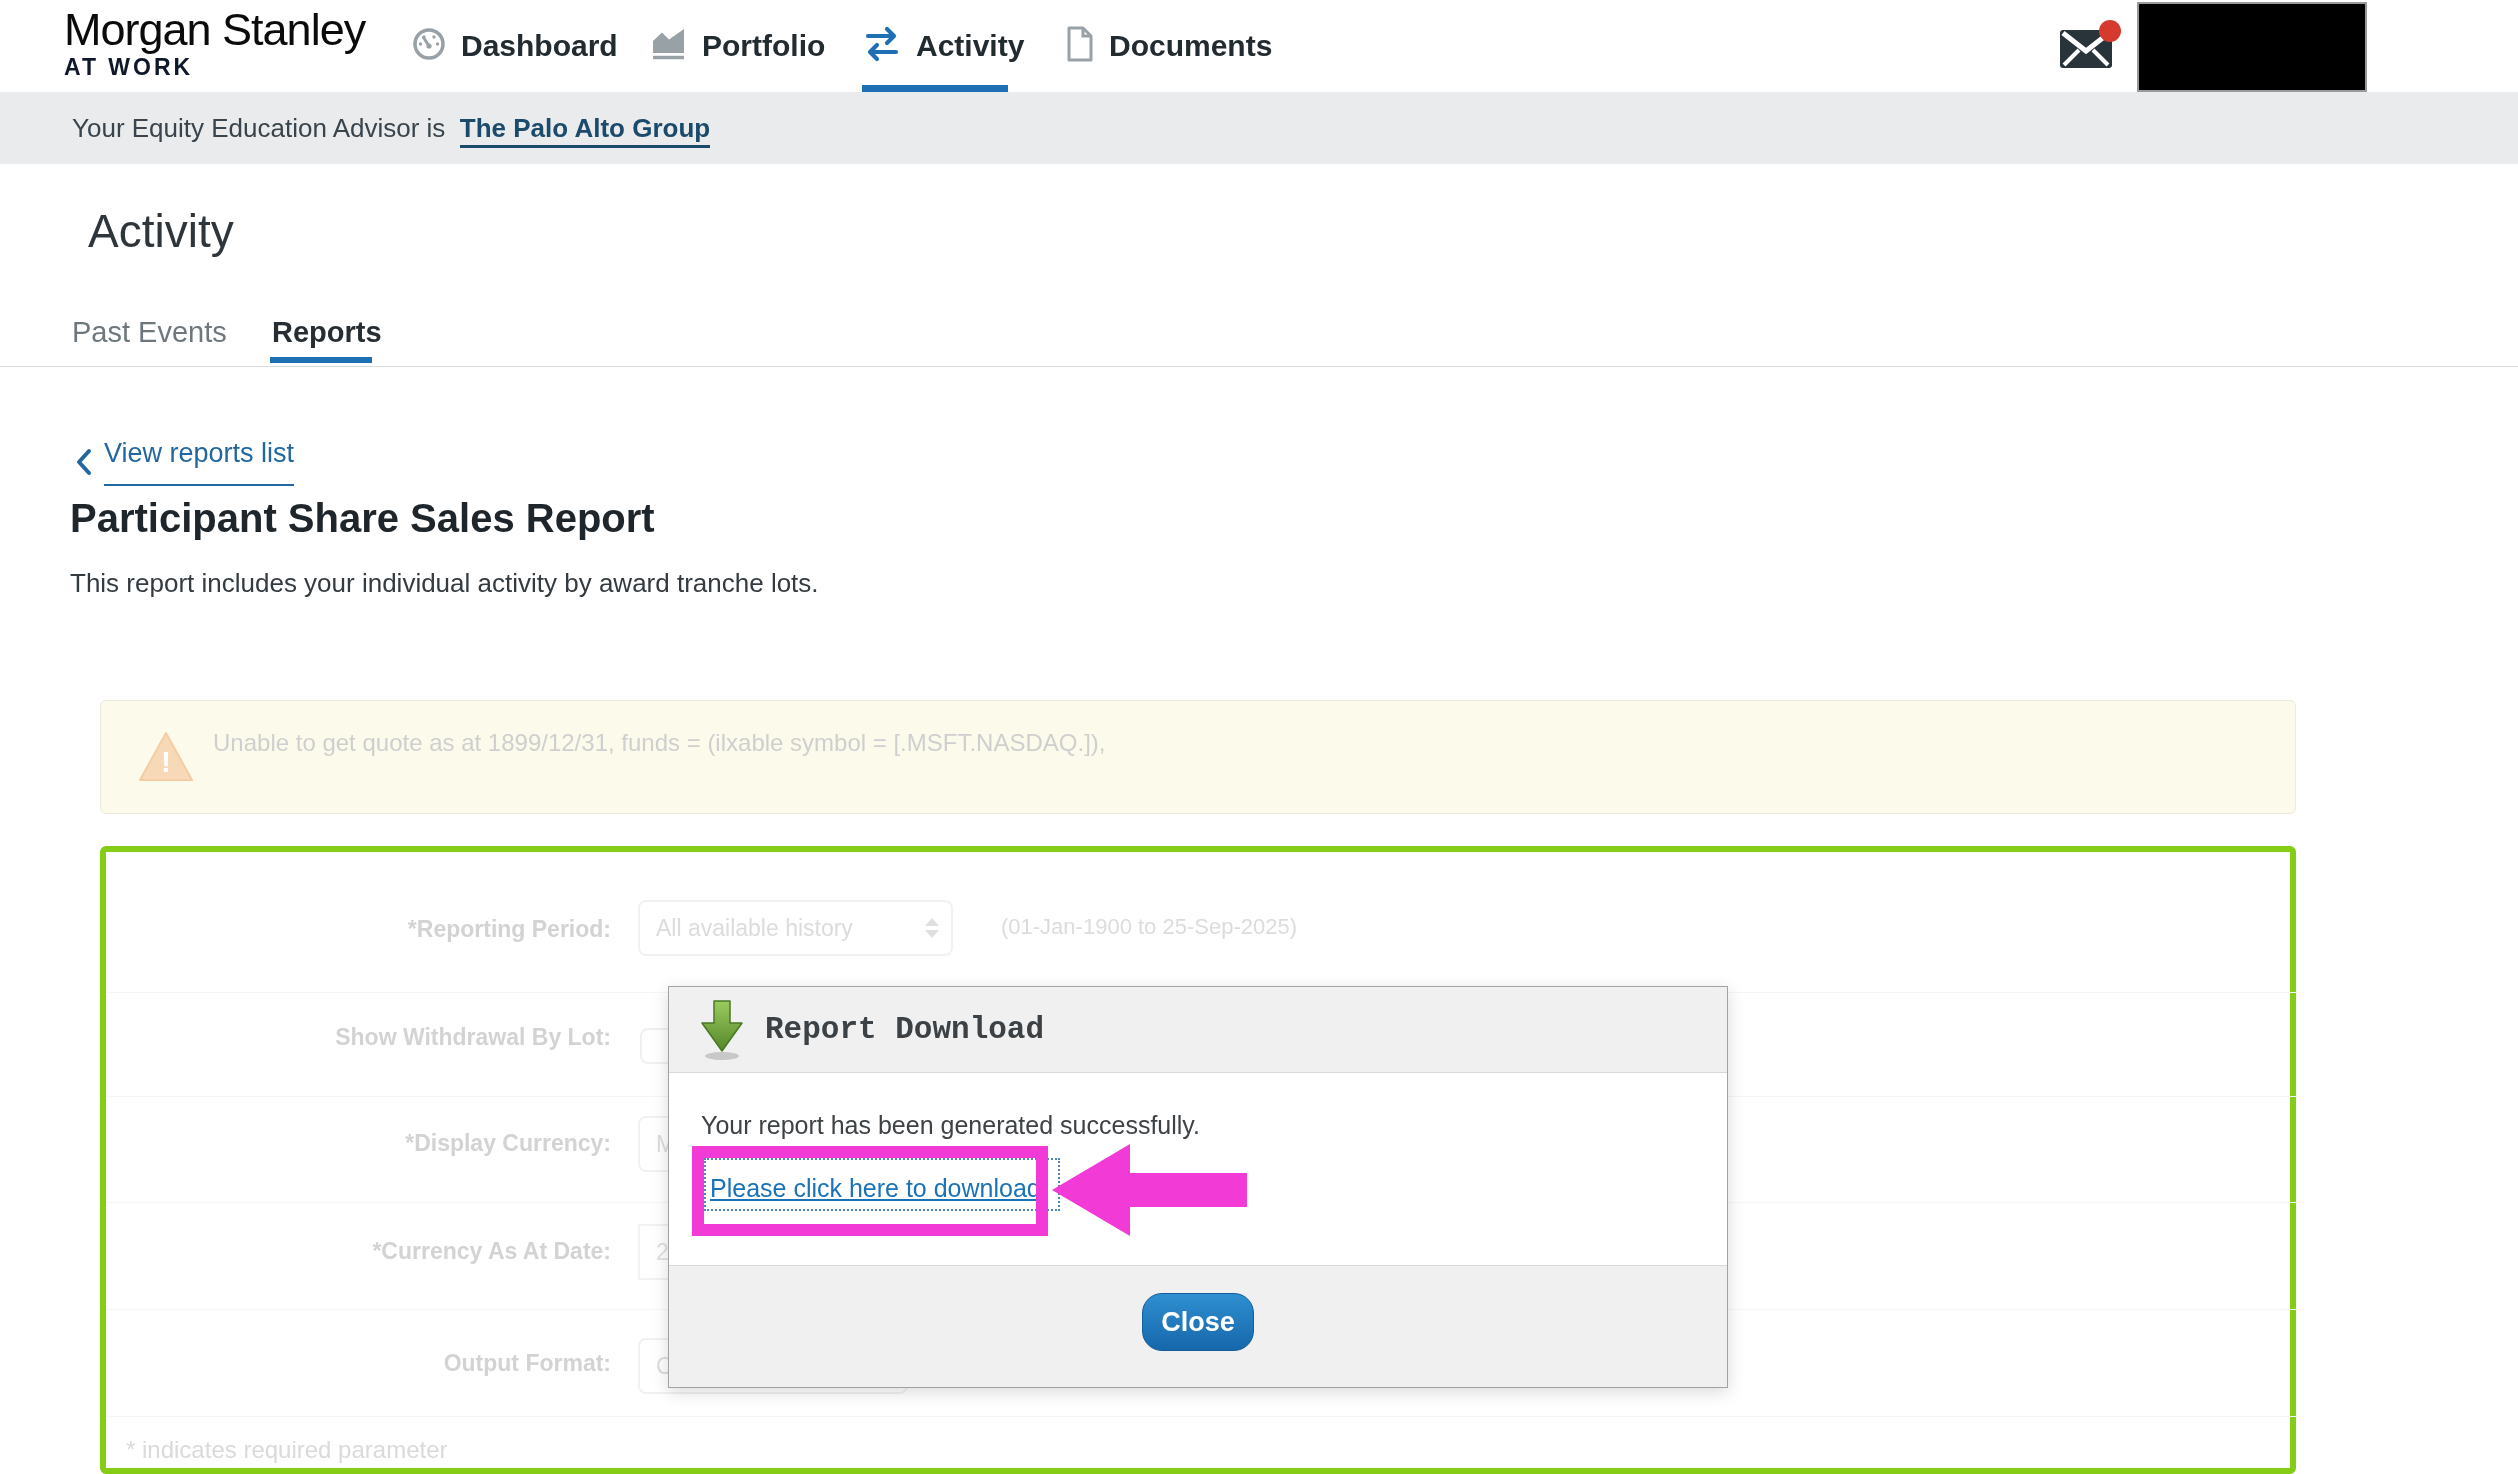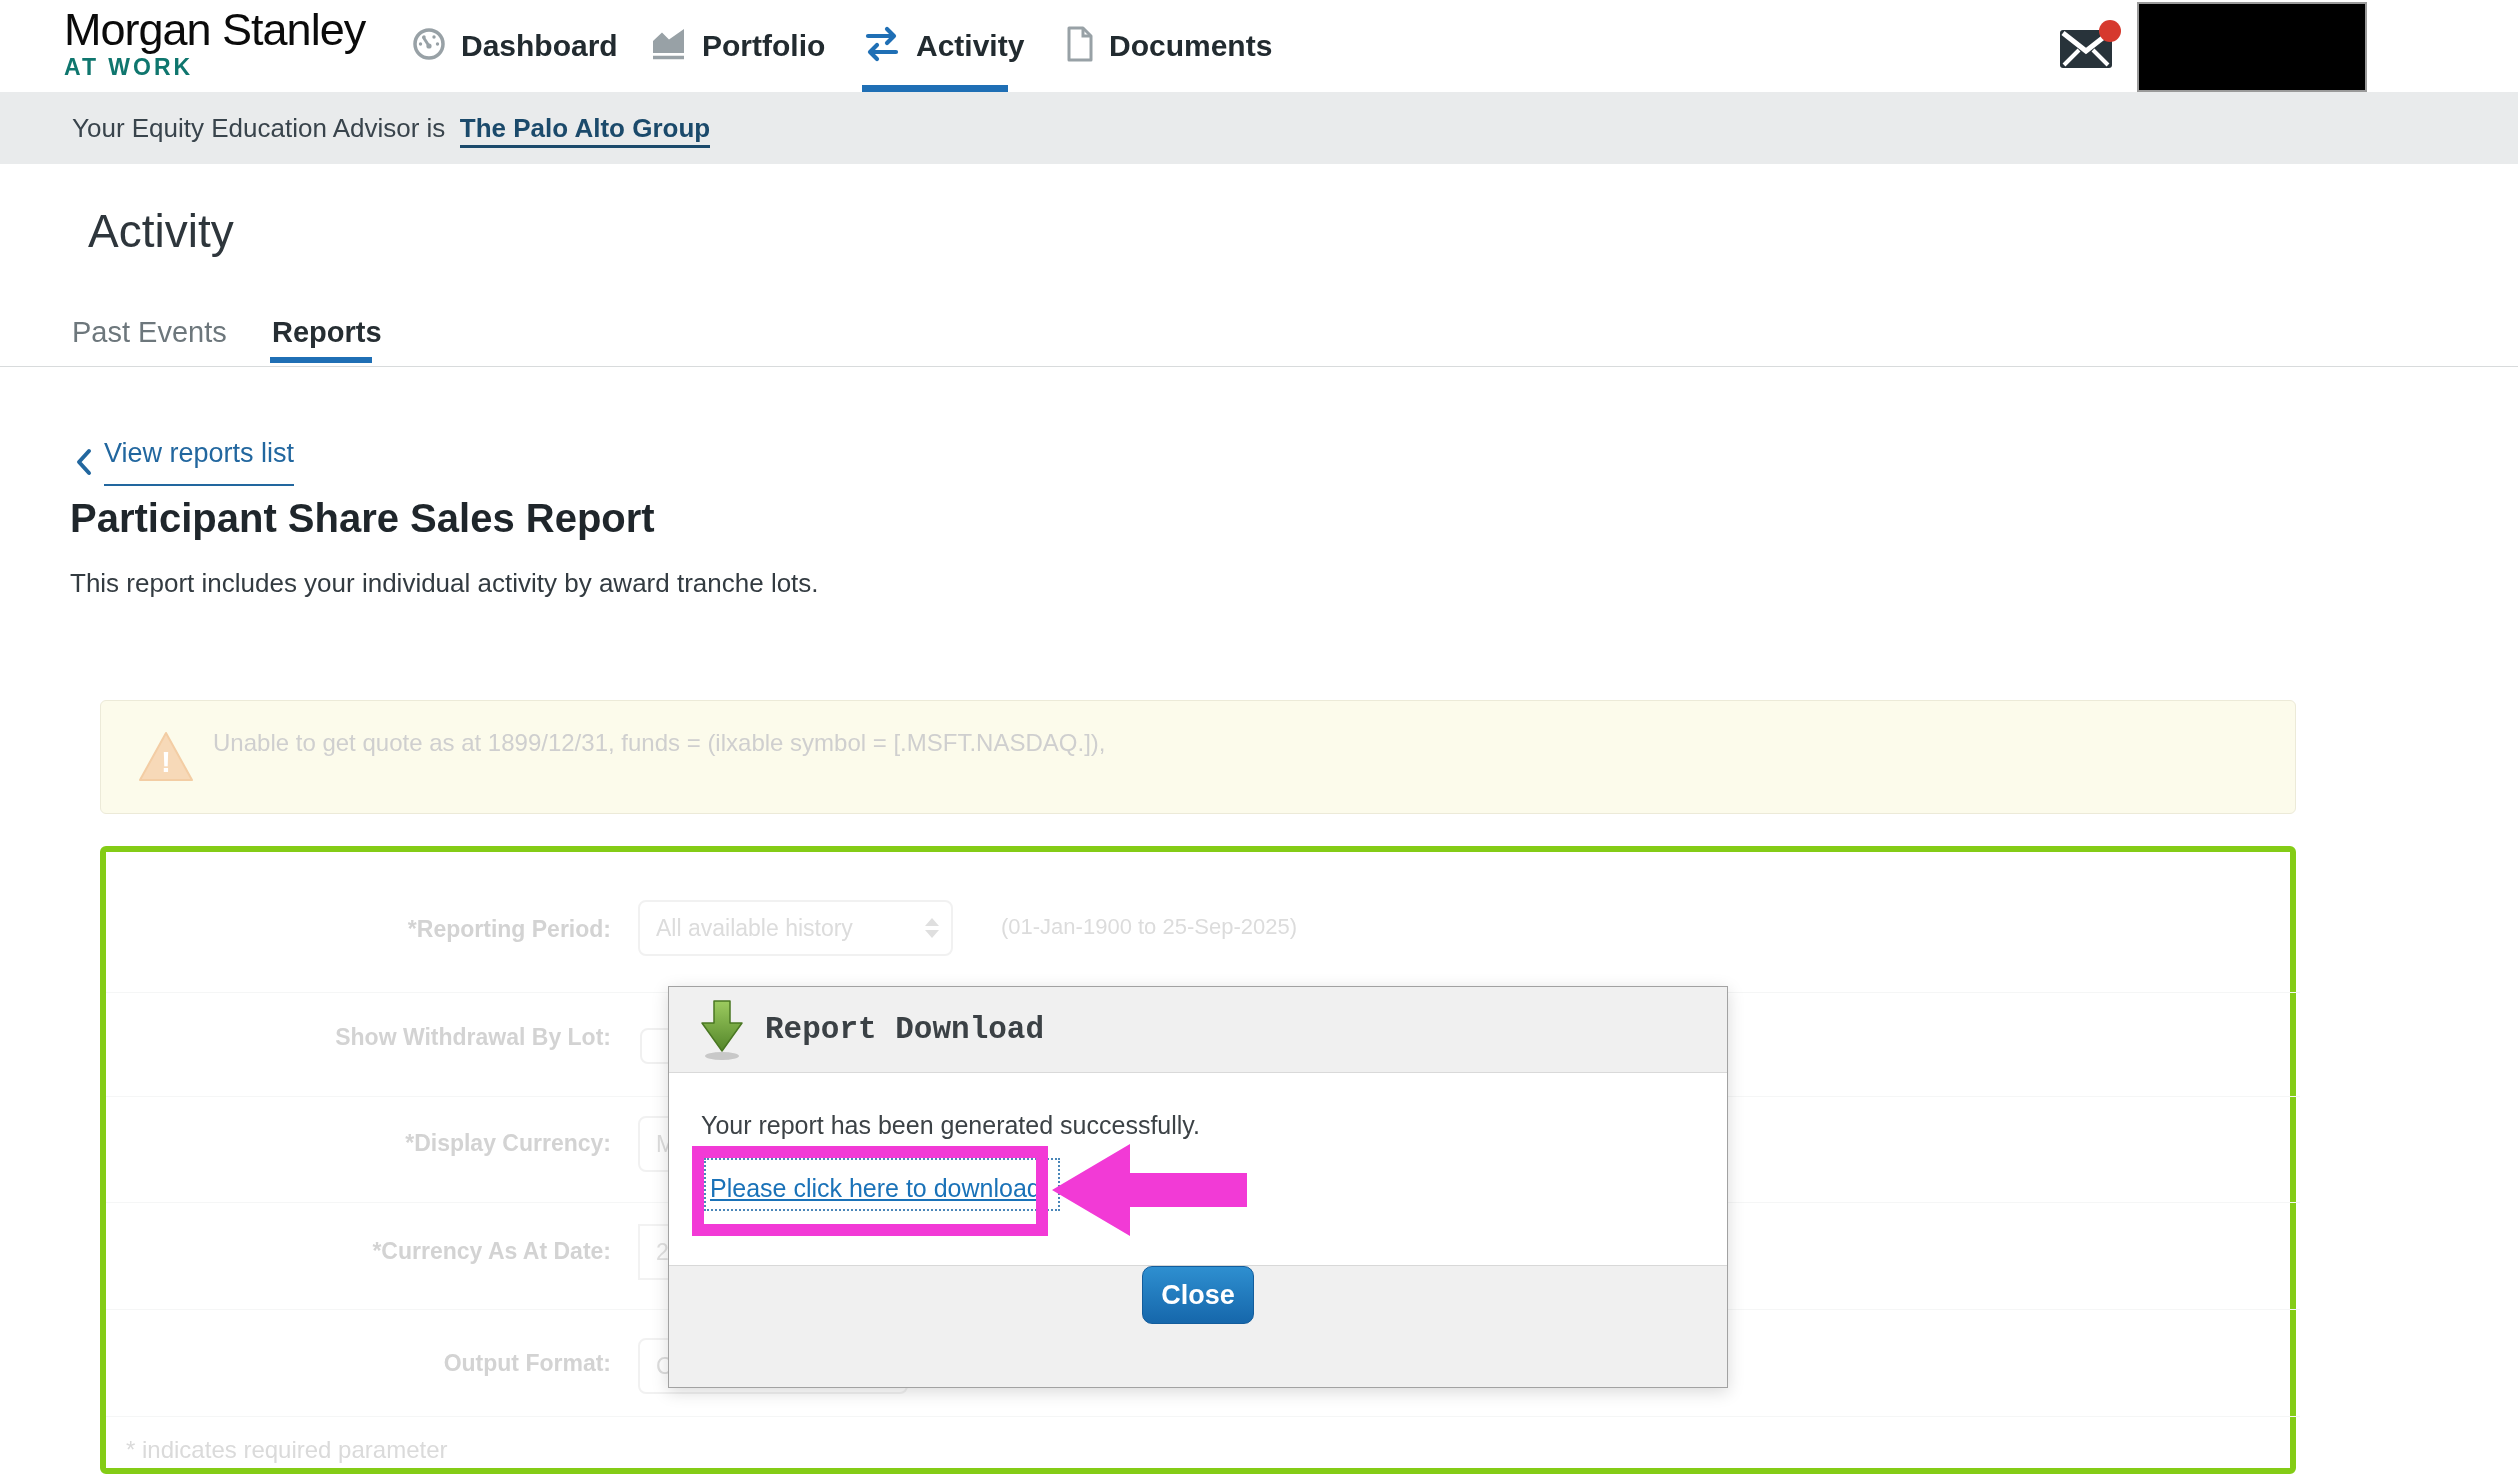--- a/index.html
+++ b/index.html
@@ -2,21 +2,21 @@
 <html><head>
 <meta charset="utf-8">
 <style>
   html,body{margin:0;padding:0;background:#fff;}
   .page{position:relative;width:2518px;height:1474px;background:#fff;overflow:hidden;
         font-family:"Liberation Sans",sans-serif;color:#2b3338;}
   
   .navbar{position:absolute;left:0;top:0;width:2518px;height:92px;background:#fff;}
   .brand{position:absolute;left:64px;top:6px;}
   .brand-line1{font-size:45px;font-weight:400;color:#0b0b0b;letter-spacing:-1px;line-height:48px;}
-  .brand-line2{font-size:23px;font-weight:800;color:#0f766e;letter-spacing:3px;line-height:26px;}
+  .brand-line2{font-size:23px;font-weight:800;color:#0f172a;letter-spacing:3px;line-height:26px;}
   .nav-item{position:absolute;top:0;height:92px;display:flex;align-items:center;gap:14px;cursor:pointer;}
   .nav-label{font-size:30px;font-weight:700;color:#222b30;}
   .nav-underline{position:absolute;left:862px;top:85px;width:146px;height:7px;background:#1f6fb5;}
   .mail{position:absolute;left:2058px;top:18px;}
   .redacted{position:absolute;left:2137px;top:2px;width:230px;height:90px;background:#000;border:2px solid #9a9a9a;box-sizing:border-box;}
   
   .banner{position:absolute;left:0;top:92px;width:2518px;height:72px;background:#e9ebec;}
   .banner-text{position:absolute;left:72px;top:0;height:72px;line-height:72px;font-size:26px;color:#39444c;}
   .banner-link{font-weight:700;color:#1b4a6b;border-bottom:3px solid #1b4a6b;padding-bottom:2px;cursor:pointer;}
   
@@ -54,21 +54,21 @@
   
   .modal{position:absolute;left:668px;top:986px;width:1060px;height:402px;background:#fff;
          border:1px solid #a2a2a2;box-sizing:border-box;box-shadow:0 4px 16px rgba(0,0,0,0.15);z-index:5;}
   .modal-header{position:absolute;left:0;top:0;width:100%;height:86px;background:#f0f0f0;
                 border-bottom:1px solid #d9d9d9;box-sizing:border-box;display:flex;align-items:center;}
   .modal-header svg{margin-left:30px;}
   .modal-title{margin-left:20px;font-size:31px;font-weight:700;color:#3b4145;font-family:Liberation Mono, monospace;}
   .modal-msg{position:absolute;left:32px;top:124px;font-size:25px;color:#3c4246;}
   .modal-footer{position:absolute;left:0;bottom:0;width:100%;height:122px;background:#f0f0f0;
                 border-top:1px solid #d8d8d8;box-sizing:border-box;display:flex;justify-content:center;}
-  .close-btn{width:112px;height:58px;border-radius:10px;border:1px solid #135d9c;
+  .close-btn{margin-top:27px;width:112px;height:58px;border-radius:20px;border:1px solid #135d9c;
              background:linear-gradient(#2e8fd0,#1667ab);color:#fff;font-size:27px;font-weight:700;
              font-family:"Liberation Sans",sans-serif;cursor:pointer;}
   
   .dl-link-box{position:absolute;left:704px;top:1158px;padding:14px 10px 6px 4px;border:2px dotted #4a86b8;z-index:6;background:#fff;}
   .dl-link{font-size:25px;color:#1a72b8;text-decoration:underline;cursor:pointer;}
   .pink-box{position:absolute;left:692px;top:1146px;width:356px;height:90px;border:12px solid #f23ad6;box-sizing:border-box;z-index:10;}
   .pink-arrow{position:absolute;left:1052px;top:1144px;z-index:10;}
 </style>
 </head>
 <body>

